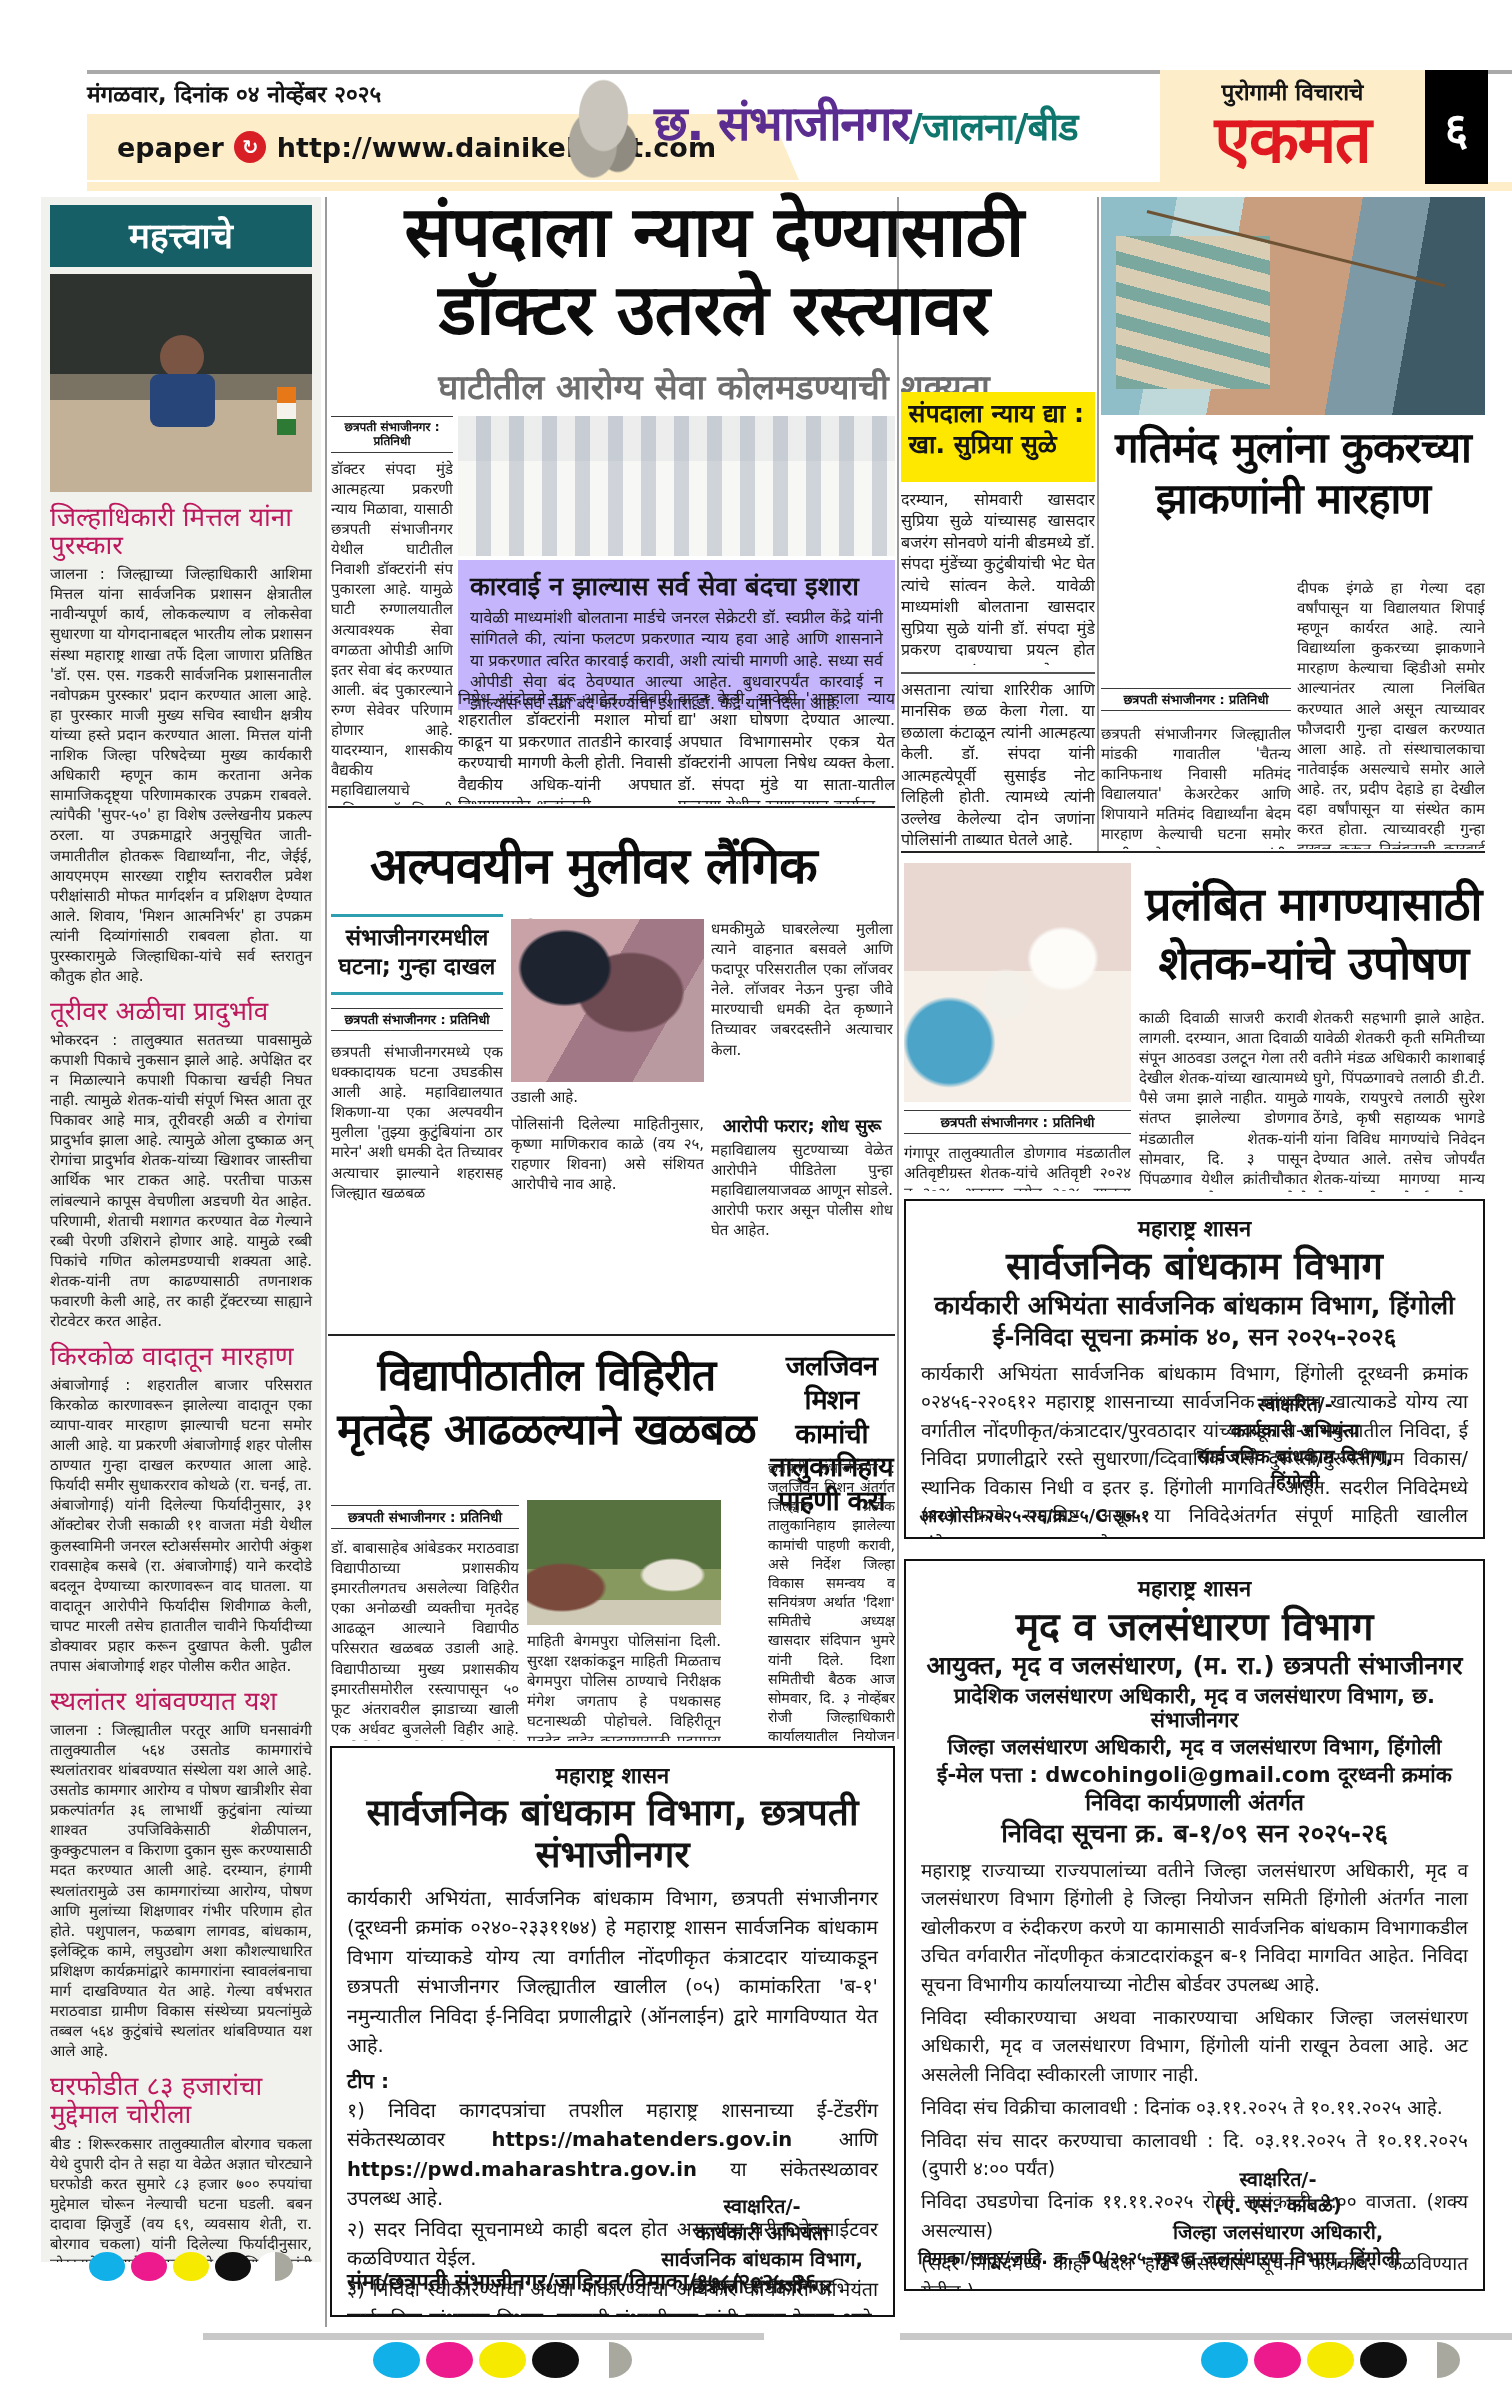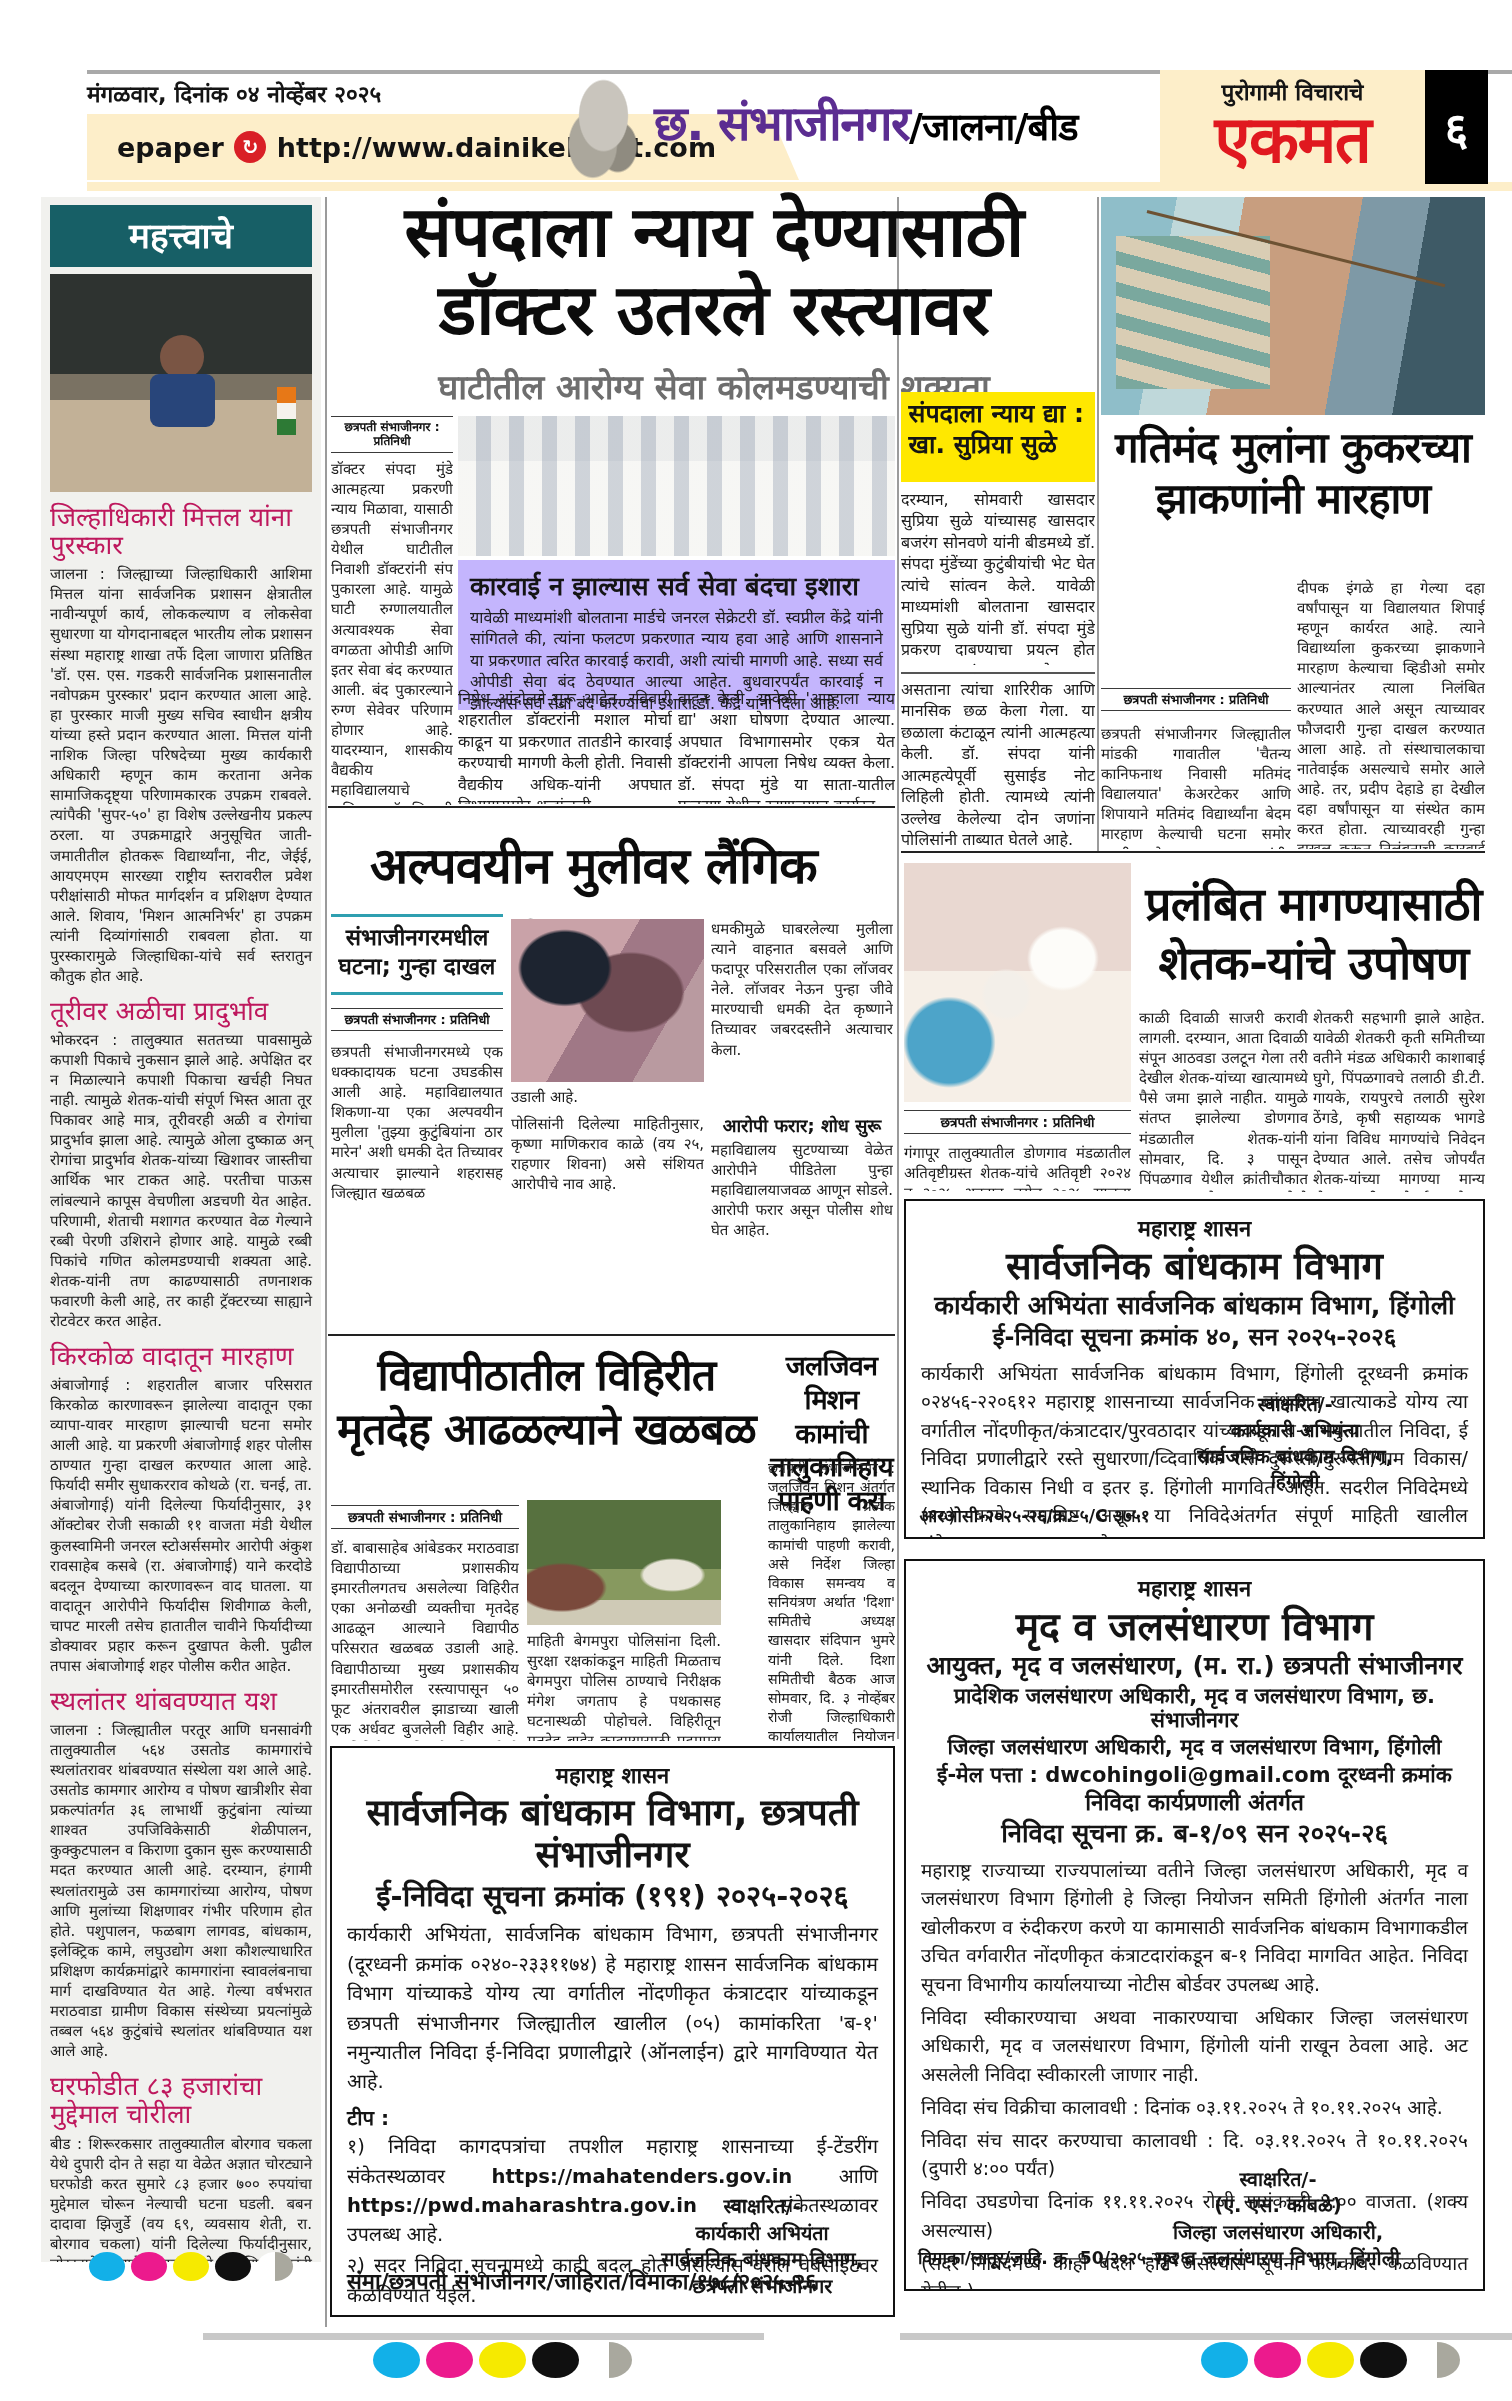--- a/index.html
+++ b/index.html
@@ -52,21 +52,21 @@
 
   <div class="abs" style="left:87px;top:182px;width:1425px;height:9px;background:#fdeec9;"></div>
 
   <div class="abs" style="left:559px;top:69px;width:89px;height:111px;background:
        radial-gradient(ellipse at 50% 42%,#c9c5bd 0 38%,transparent 40%),
        radial-gradient(ellipse at 38% 68%,#aba79c 0 30%,transparent 32%),
        radial-gradient(ellipse at 66% 70%,#8f8b80 0 22%,transparent 24%),
        radial-gradient(ellipse at 55% 30%,#6b675e 0 14%,transparent 16%);"></div>
 
   <div class="abs" style="left:654px;top:89px;white-space:nowrap;">
-    <span class="bold" style="font-size:48px;color:#5b2d91;letter-spacing:-1.5px;">छ. संभाजीनगर</span><span class="bold" style="font-size:38px;color:#000000;letter-spacing:-0.8px;">/जालना/बीड</span>
+    <span class="bold" style="font-size:48px;color:#5b2d91;letter-spacing:-1.5px;">छ. संभाजीनगर</span><span class="bold" style="font-size:38px;color:#0f766e;letter-spacing:-0.8px;">/जालना/बीड</span>
   </div>
 
   <div class="abs ctr" style="left:1160px;top:70px;width:265px;height:114px;background:#fdeec9;">
     <div class="bold" style="font-size:22.6px;margin-top:6px;">पुरोगामी विचाराचे</div>
     <div class="bold" style="font-size:65px;line-height:1.0;color:#e0181f;letter-spacing:-1.5px;">एकमत</div>
   </div>
   <div class="abs" style="left:1425px;top:70px;width:63px;height:114px;background:#000;display:flex;align-items:center;justify-content:center;">
     <span style="color:#fff;font-size:45px;font-weight:700;">६</span>
   </div>
 
@@ -169,21 +169,20 @@
        radial-gradient(ellipse at 75% 60%,#e8e4d8 0 14%,transparent 16%),
        linear-gradient(180deg,#57713f 0 55%,#87995f 55% 80%,#cfcab6 80% 100%);"></div>
   <div class="abs clip jt bodytxt" style="left:527px;top:1631px;width:194px;height:110px;font-size:15px;">माहिती बेगमपुरा पोलिसांना दिली. सुरक्षा रक्षकांकडून माहिती मिळताच बेगमपुरा पोलिस ठाण्याचे निरीक्षक मंगेश जगताप हे पथकासह घटनास्थळी पोहोचले. विहिरीतून मृतदेह बाहेर काढण्यासाठी पदमपुरा येथील अग्नीशमन दलाचे पथक बोलावण्यात आले. अग्नीशमन दलाच्या जवानांनी अथक प्रयत्न करून विहिरीतील मृतदेह बाहेर काढून तो पोलिसांच्या ताब्यात दिला. पोलिसांनी उत्तरीय तपासणीसाठी हा मृतदेह घाटी रुग्णालयात पाठवला.</div>
 
   <div class="abs ctr headline" style="left:768px;top:1349px;width:127px;font-size:27px;line-height:1.25;">जलजिवन मिशन कामांची तालुकानिहाय पाहणी करा</div>
   <div class="abs clip jt bodytxt" style="left:768px;top:1459px;width:127px;height:282px;font-size:14.3px;">छत्रपती संभाजीनगर : जलजिवन मिशन अंतर्गत जिल्ह्यात प्रत्येक तालुकानिहाय झालेल्या कामांची पाहणी करावी, असे निर्देश जिल्हा विकास समन्वय व सनियंत्रण अर्थात 'दिशा' समितीचे अध्यक्ष खासदार संदिपान भुमरे यांनी दिले. दिशा समितीची बैठक आज सोमवार, दि. ३ नोव्हेंबर रोजी जिल्हाधिकारी कार्यालयातील नियोजन सभागृहात पार पडली. या बैठकीच्या अध्यक्षस्थानी खासदार संदिपान पाटील भुमरे हे होते. तसेच राज्याचे इतर मागास वर्ग व बहुजन कल्याण, दुग्धविकास व उर्जा नुतनीकरण मंत्री अतुल सावे, आ. रमेश बोरनारे, आ. संजना जाधव, समितीचे सदस्य अजिनाथ धामणे, मनपा आयुक्त जी. श्रीकांत, जिल्हाधिकारी दिलीप स्वामी, निवासी उपजिल्हाधिकारी जनार्दन विधाते, प्रकल्प संचालक अशोक सिरसे तसेच सर्व यंत्रणा प्रमुख आदी उपस्थित होते.</div>
 
   <div class="abs tender clip" style="left:330px;top:1746px;width:565px;height:571px;">
     <div class="gov">महाराष्ट्र शासन</div>
     <div class="ttl" style="font-size:37px;">सार्वजनिक बांधकाम विभाग, छत्रपती संभाजीनगर</div>
-    <div class="ttl" style="font-size:29px;">ई-निविदा सूचना क्रमांक (१९१) २०२५-२०२६</div>
     <div class="bd jt" style="font-size:19.6px;">कार्यकारी अभियंता, सार्वजनिक बांधकाम विभाग, छत्रपती संभाजीनगर (दूरध्वनी क्रमांक ०२४०-२३३११७४) हे महाराष्ट्र शासन सार्वजनिक बांधकाम विभाग यांच्याकडे योग्य त्या वर्गातील नोंदणीकृत कंत्राटदार यांच्याकडून छत्रपती संभाजीनगर जिल्ह्यातील खालील (०५) कामांकरिता 'ब-१' नमुन्यातील निविदा ई-निविदा प्रणालीद्वारे (ऑनलाईन) द्वारे मागविण्यात येत आहे.</div>
     <div class="bold" style="font-size:20.3px;margin-top:6px;">टीप :</div>
     <div class="bd jt" style="margin-top:1.5px;font-size:19.6px;">
       <span>१)  निविदा कागदपत्रांचा तपशील महाराष्ट्र शासनाच्या ई-टेंडरींग संकेतस्थळावर</span>
       <span class="urltxt">https://mahatenders.gov.in</span>
       <span>आणि</span>
       <span class="urltxt">https://pwd.maharashtra.gov.in</span>
       <span>या संकेतस्थळावर उपलब्ध आहे.</span>
     </div>
     <div class="bd jt" style="font-size:19.6px;margin-top:1.5px;">२)  सदर निविदा सूचनामध्ये काही बदल होत असल्यास वरील वेबसाईटवर कळविण्यात येईल.</div>

